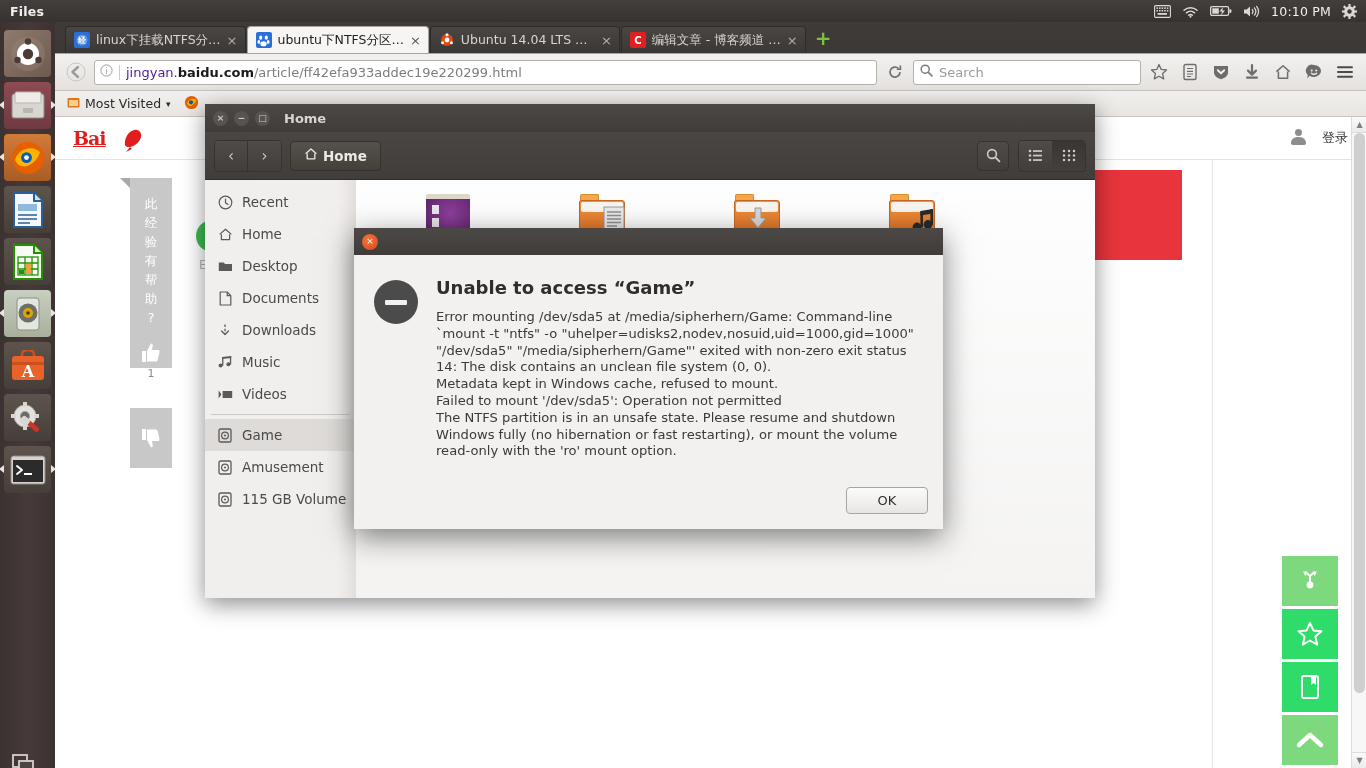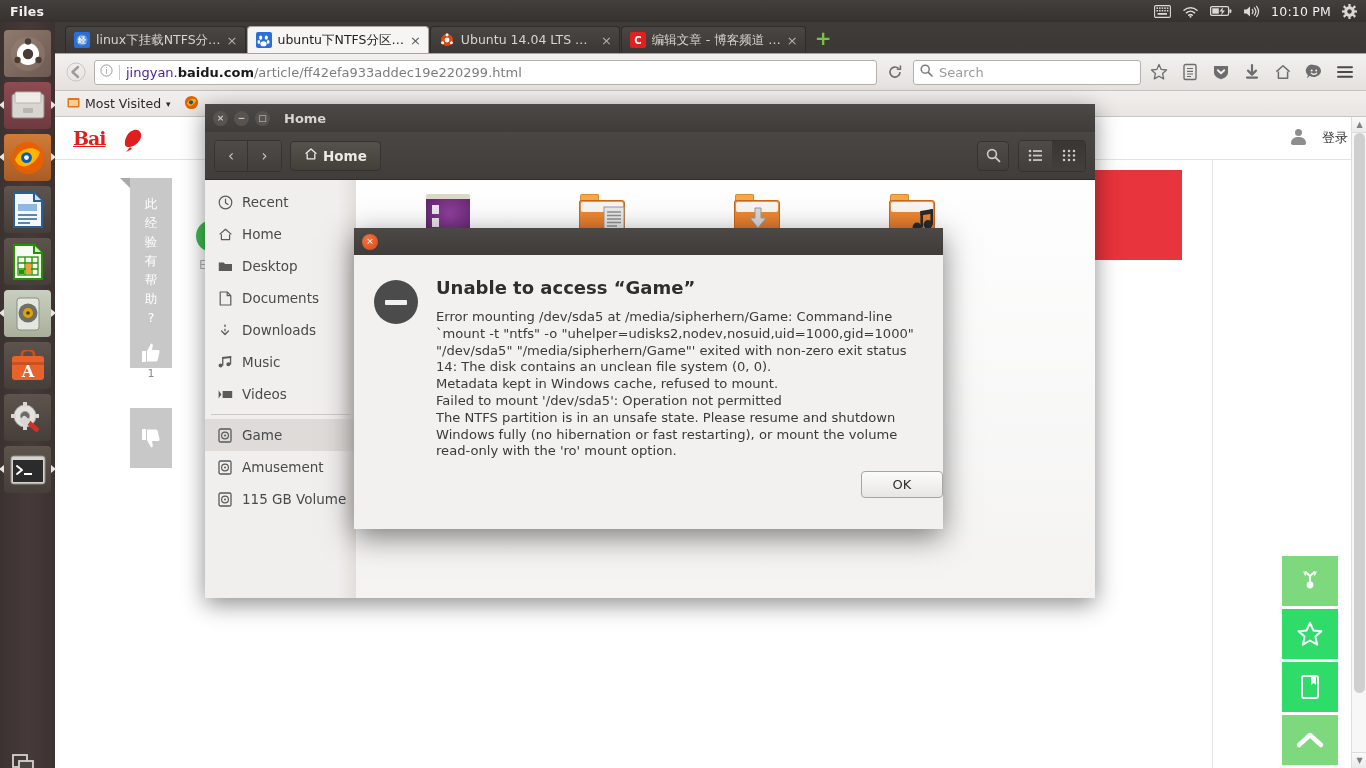--- a/index.html
+++ b/index.html
@@ -269,21 +269,21 @@
   }
   .dlg-body { flex: 1; display: flex; padding: 22px 20px 0 20px; gap: 18px; }
   .dlg-icon {
     width: 44px; height: 44px; border-radius: 50%; background: #4b4b4b;
     display: flex; align-items: center; justify-content: center; flex: 0 0 44px; margin-top: 3px;
   }
   .dlg-icon .bar { width: 22px; height: 5px; background: #f0f0f0; border-radius: 1px; }
   .dlg-text-col { flex: 1; }
   .dlg-h { font-size: 18px; font-weight: bold; color: #2e2e2e; margin-bottom: 11px; }
   .dlg-p { font-size: 13.1px; line-height: 16.8px; color: #3a3a3a; }
-  .dlg-foot { height: 58px; display: flex; align-items: flex-start; justify-content: flex-end; }
+  .dlg-foot { height: 58px; display: flex; align-items: center; justify-content: flex-end; padding-right: 15px; }
   .dlg-ok {
     width: 82px; height: 27px; border: 1px solid #a8a4a0; border-radius: 4px;
     background: linear-gradient(to bottom,#fbfbfb,#e8e6e4);
     font-size: 13px; color: #2e2e2e; display:flex; align-items:center; justify-content:center;
   }
 </style>
 </head>
 <body>
 
 <div id="screen">

